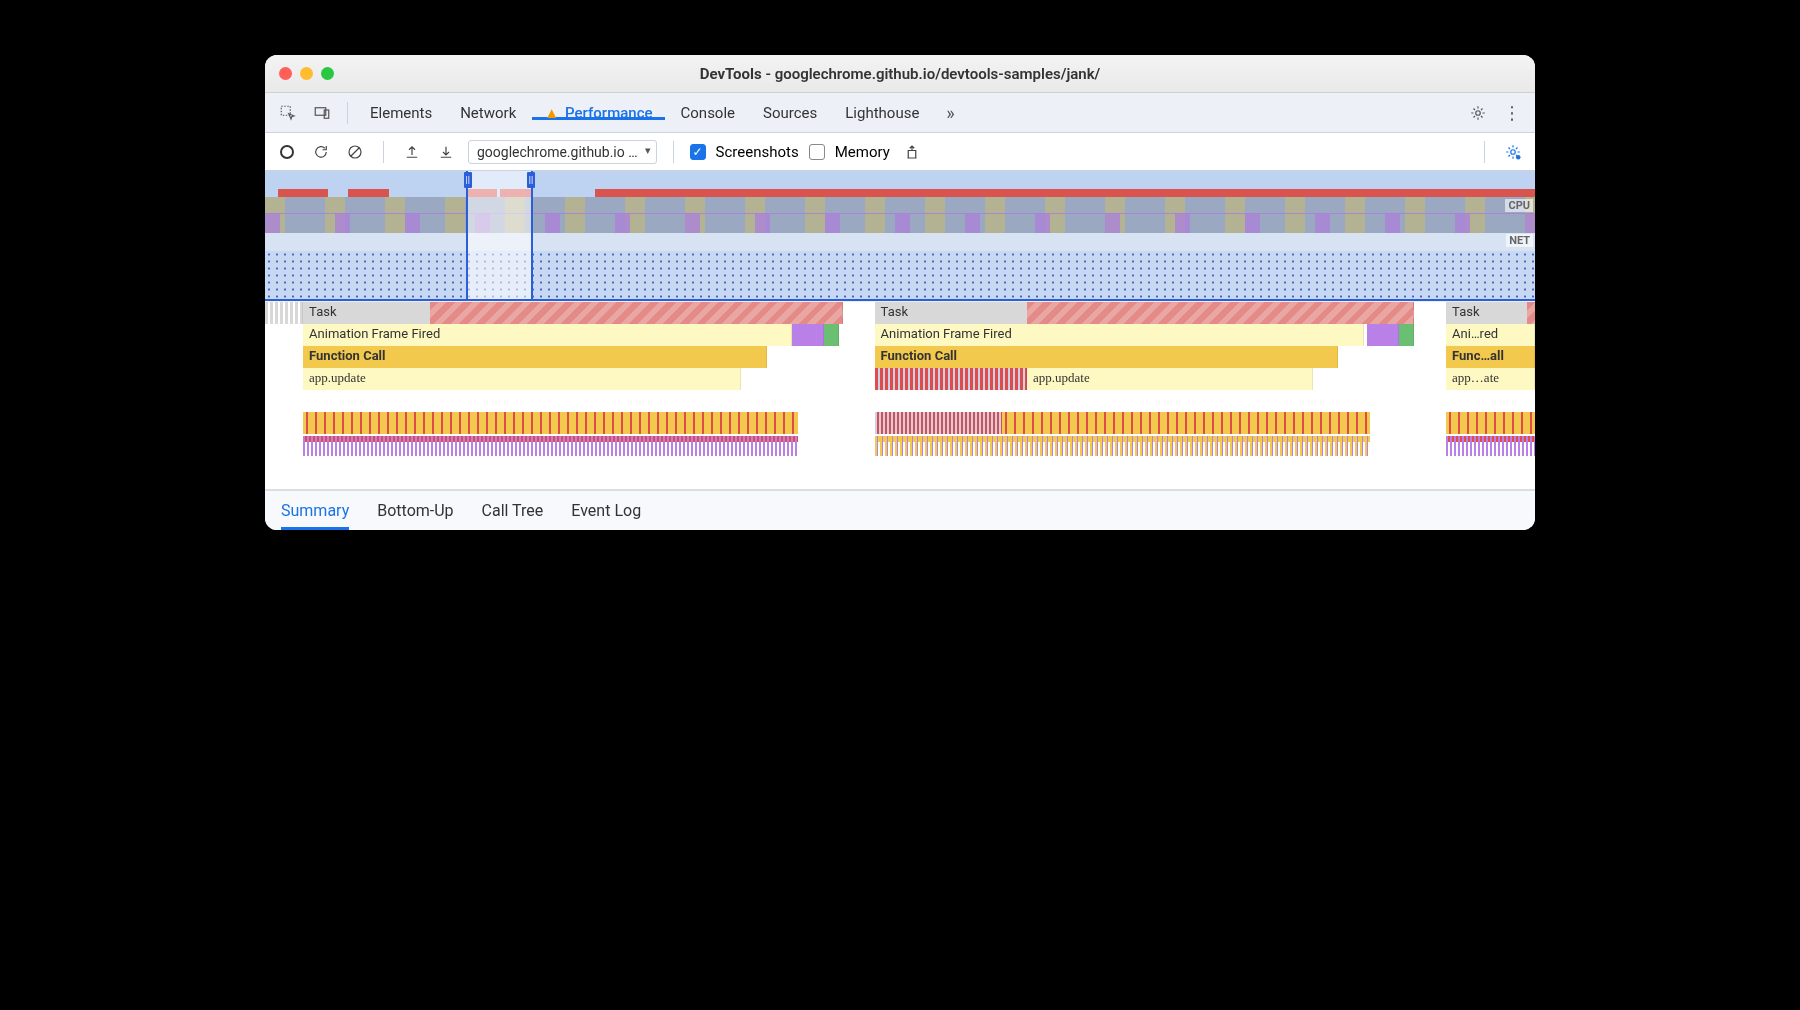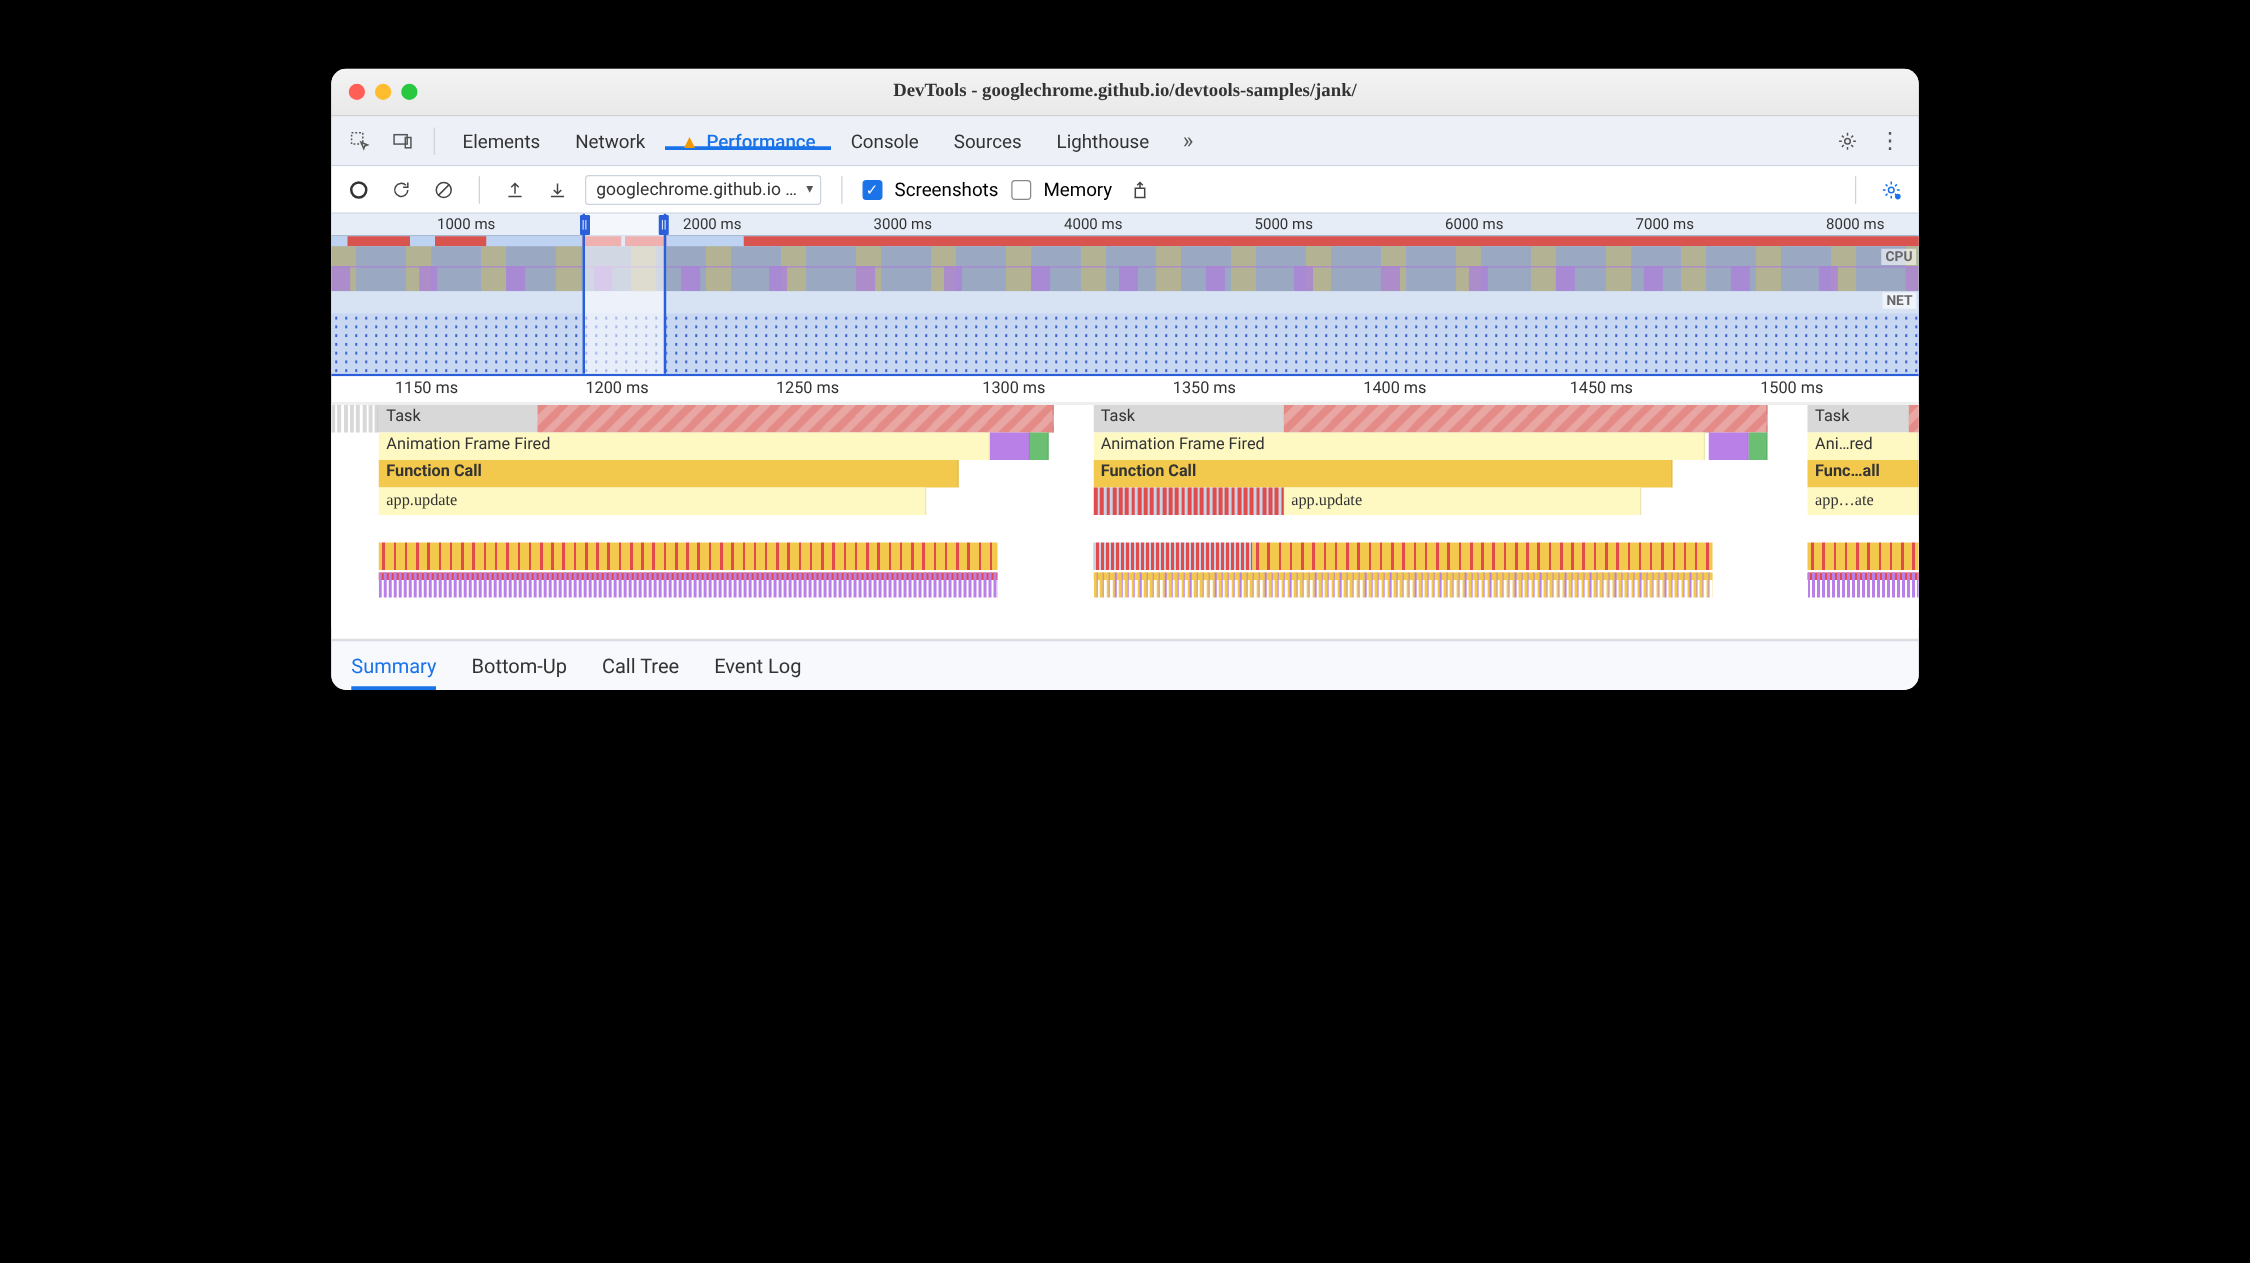--- a/index.html
+++ b/index.html
@@ -24,21 +24,20 @@
 
   
   .titlebar {
     height: 38px;
     background: linear-gradient(#f3f3f3,#e9e9e9);
     display: flex;
     align-items: center;
     padding: 12px 14px;
     position: relative;
     border-bottom: 1px solid #d0d0d0;
-    font-family: Liberation Serif, serif;
   }
   .traffic { display: flex; gap: 8px; }
   .dot { width: 13px; height: 13px; border-radius: 50%; }
   .dot.red { background:#ff5f57; }
   .dot.yellow { background:#febc2e; }
   .dot.green { background:#28c840; }
   .titlebar .title {
     position:absolute; left:0; right:0; text-align:center;
     font-weight:600; font-size:15px; color:#333; pointer-events:none;
   }
@@ -326,60 +325,40 @@
     <div class="tool-btn gear-blue">
       <svg viewBox="0 0 24 24">
           <circle class="stroke" cx="12" cy="12" r="3"></circle>
           <path class="stroke" d="M12 3v3M12 18v3M3 12h3M18 12h3M6 6l2 2M16 16l2 2M18 6l-2 2M8 16l-2 2"></path>
           <circle cx="19" cy="19" r="3" fill="#1a73e8"></circle>
         </svg>
     </div>
   </div>
 
   <div class="overview">
-    <div class="ruler">
-      <span style="left:8.5%">1000 ms</span>
-      <span style="left:24%">2000 ms</span>
-      <span style="left:36%">3000 ms</span>
-      <span style="left:48%">4000 ms</span>
-      <span style="left:60%">5000 ms</span>
-      <span style="left:72%">6000 ms</span>
-      <span style="left:84%">7000 ms</span>
-      <span style="left:96%">8000 ms</span>
-    </div>
     <div id="redbars">
         <div class="redbar" style="left: 1%; width: 4%;"></div>
         <div class="redbar" style="left: 6.5%; width: 3.3%;"></div>
         <div class="redbar" style="left: 15.8%; width: 2.5%;"></div>
         <div class="redbar" style="left: 18.5%; width: 2.6%;"></div>
         <div class="redbar" style="left: 26%; width: 76.5%;"></div>
       </div>
     <div class="cpu-area">
         <div class="wave"></div>
       </div>
     <div class="cpu-label">CPU</div>
     <div class="net-area"></div>
     <div class="net-label">NET</div>
     <div class="dots-area"></div>
     <div class="selection" style="left:15.8%;width:5.3%;">
       <div class="handle" style="left:-4px">||</div>
       <div class="handle" style="right:-4px">||</div>
     </div>
   </div>
 
-  <div class="flame-ruler">
-    <span style="left:6%">1150 ms</span>
-    <span style="left:18%">1200 ms</span>
-    <span style="left:30%">1250 ms</span>
-    <span style="left:43%">1300 ms</span>
-    <span style="left:55%">1350 ms</span>
-    <span style="left:67%">1400 ms</span>
-    <span style="left:80%">1450 ms</span>
-    <span style="left:92%">1500 ms</span>
-  </div>
 
   <div class="flame">
     <div class="scrollthumb"></div>
 
 
 
 
     <div class="flame-rows">
 
       <div class="seg task-bg" style="top:0;left:0;width:3%;height:22px;

